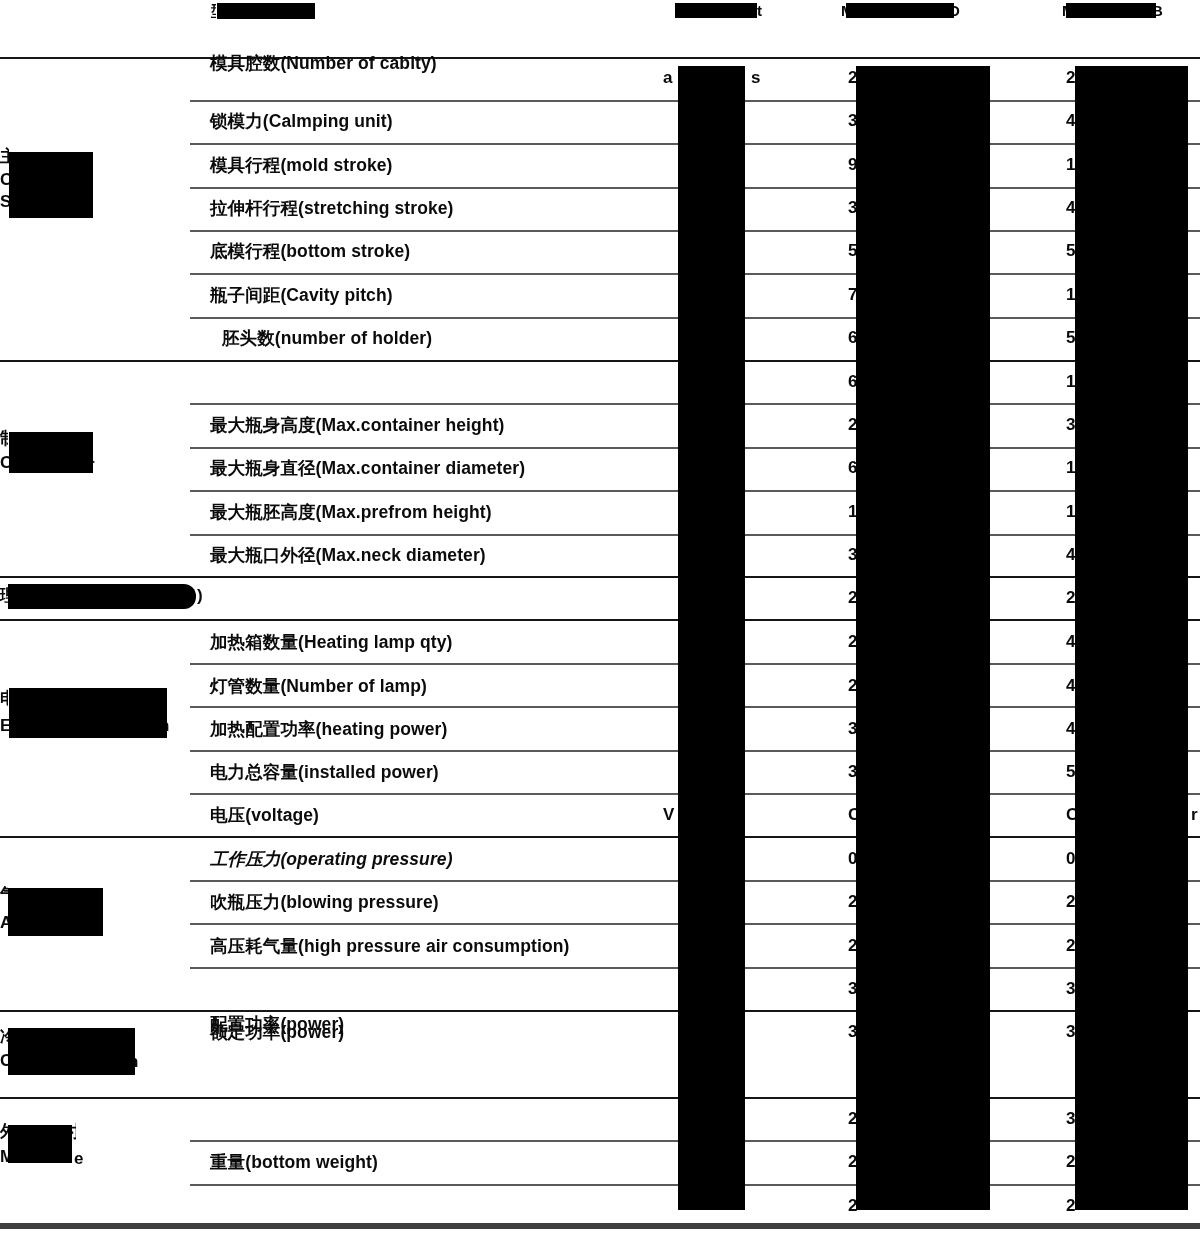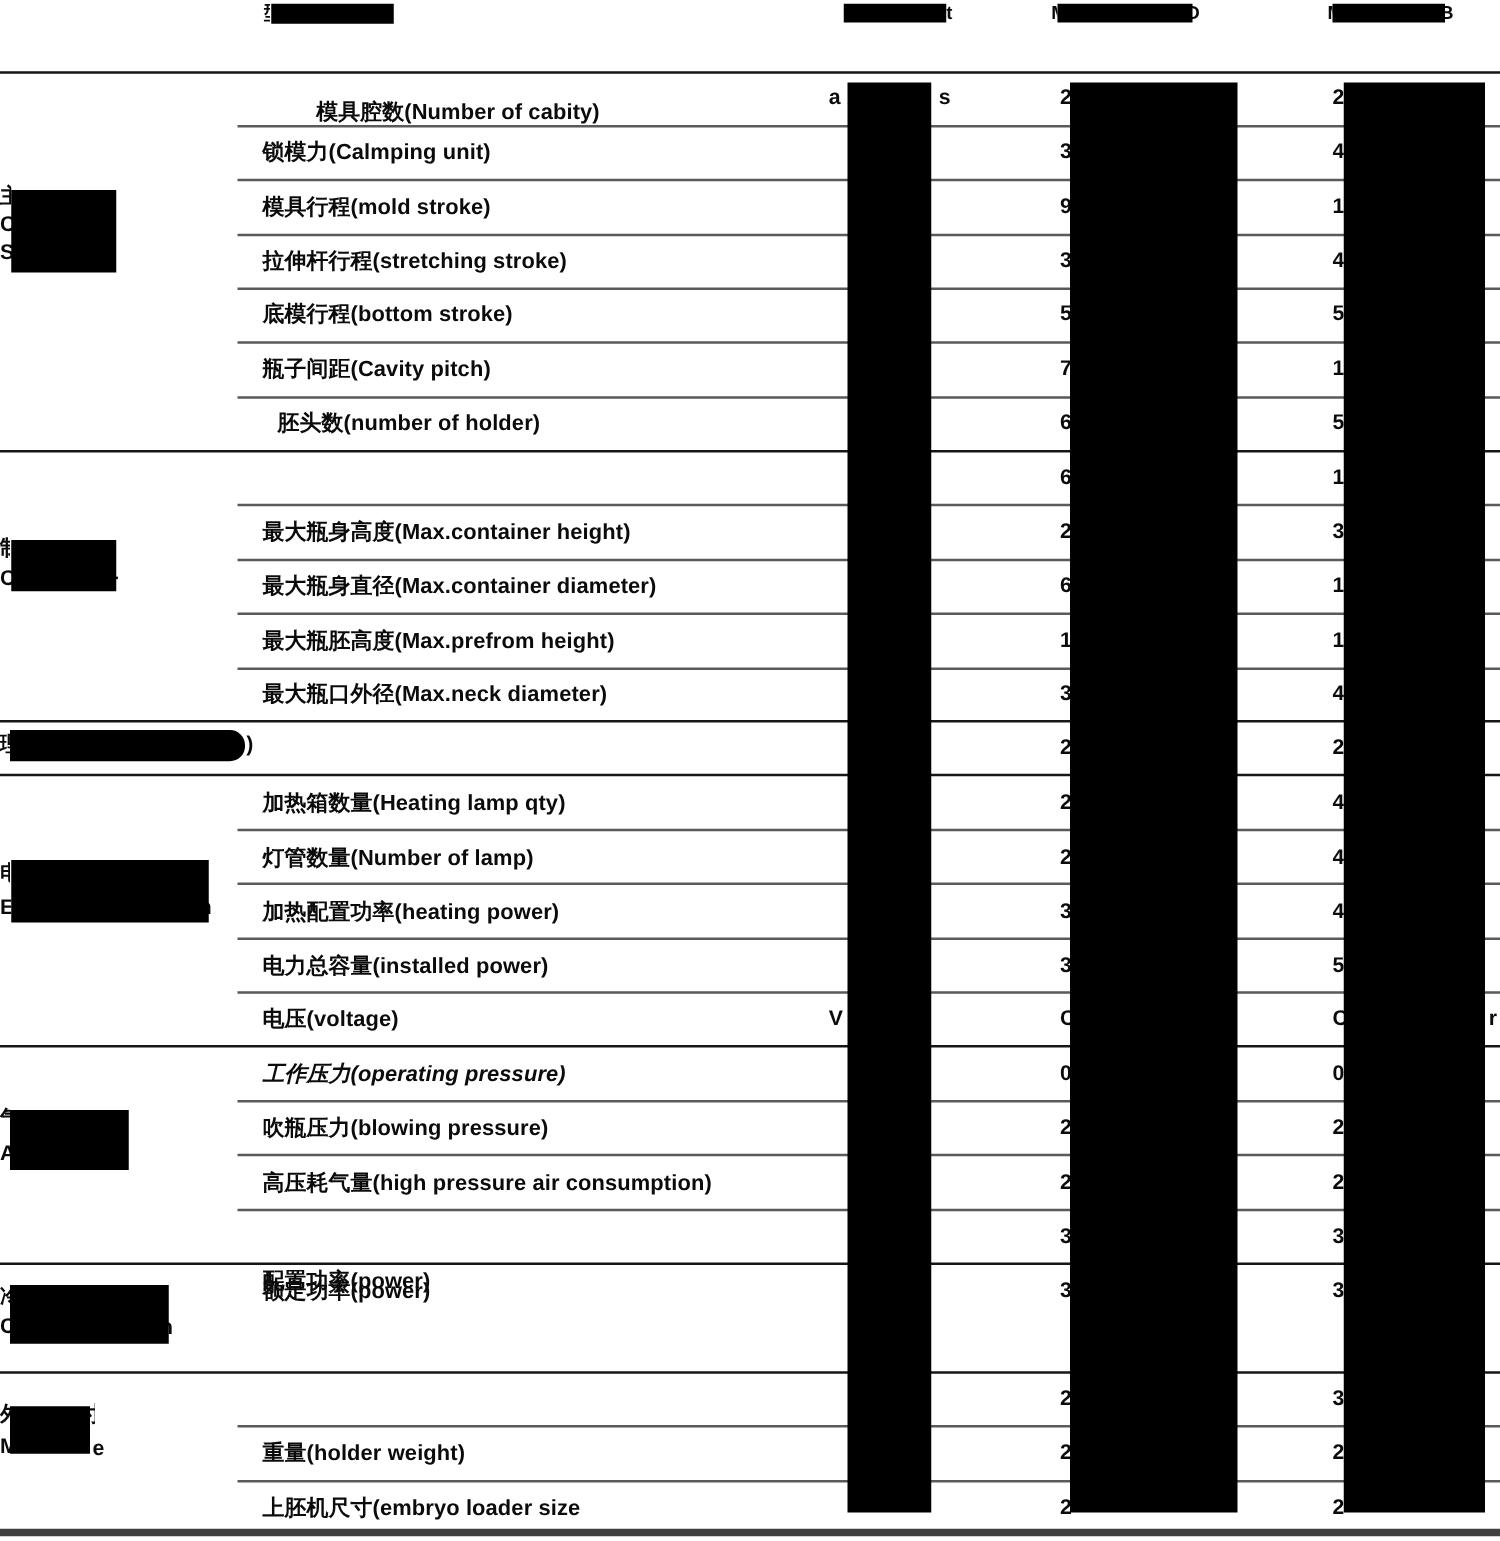--- a/index.html
+++ b/index.html
@@ -92,21 +92,21 @@
     <div class="frag" style="left: 0px; top: 1027px; width: 8px;">冷</div>
     <div class="frag" style="left: 0px; top: 1051px; width: 11px;">C</div>
     <div class="frag" style="left: 128px; top: 1052px; width: 12px;">n</div>
     <div class="frag" style="left: 0px; top: 1122px; width: 8px;">外</div>
     <div class="frag" style="left: 66px; top: 1122px; width: 10px;">寸</div>
     <div class="frag" style="left: 0px; top: 1147px; width: 14px;">M</div>
     <div class="frag" style="left: 74px; top: 1149px; width: 10px;">e</div>
     <div class="redaction" style="left: 8px; top: 584px; width: 188px; height: 25px; border-radius: 0px 12px 12px 0px;"></div>
     <div class="frag" style="left: 0px; top: 586px; width: 9px;">理</div>
     <div class="frag" style="left: 197px; top: 586px;">)</div>
-    <div class="row-label" style="left: 210px; top: 89px; margin-left: 43px;">模具腔数(Number of cabity)</div>
+    <div class="row-label" style="left: 210px; top: 63px;">模具腔数(Number of cabity)</div>
     <div class="frag vfrag" style="left: 663px; top: 78px; width: 16px;">a</div>
     <div class="frag vfrag" style="left: 751px; top: 78px;">s</div>
     <div class="frag vfrag" style="left: 848px; top: 78px;">2</div>
     <div class="frag vfrag" style="left: 1066px; top: 78px;">2</div>
     <div class="row-label" style="left: 210px; top: 121px;">锁模力(Calmping unit)</div>
     <div class="frag vfrag" style="left: 848px; top: 121px;">3</div>
     <div class="frag vfrag" style="left: 1066px; top: 121px;">4</div>
     <div class="row-label" style="left: 210px; top: 165px;">模具行程(mold stroke)</div>
     <div class="frag vfrag" style="left: 848px; top: 165px;">9</div>
     <div class="frag vfrag" style="left: 1066px; top: 165px;">1</div>
@@ -165,22 +165,21 @@
     <div class="frag vfrag" style="left: 848px; top: 946px;">2</div>
     <div class="frag vfrag" style="left: 1066px; top: 946px;">2</div>
     <div class="row-label" style="left: 210px; top: 989px; margin-top: 35px;">配置功率(power)</div>
     <div class="frag vfrag" style="left: 848px; top: 989px;">3</div>
     <div class="frag vfrag" style="left: 1066px; top: 989px;">3</div>
     <div class="row-label" style="left: 210px; top: 1032px;">额定功率(power)</div>
     <div class="frag vfrag" style="left: 848px; top: 1032px;">3</div>
     <div class="frag vfrag" style="left: 1066px; top: 1032px;">3</div>
     <div class="frag vfrag" style="left: 848px; top: 1119px;">2</div>
     <div class="frag vfrag" style="left: 1066px; top: 1119px;">3</div>
-    <div class="row-label" style="left: 210px; top: 1162px;">重量(holder weight)</div>
+    <div class="row-label" style="left: 210px; top: 1162px;">重量(bottom weight)</div>
     <div class="frag vfrag" style="left: 848px; top: 1162px;">2</div>
     <div class="frag vfrag" style="left: 1066px; top: 1162px;">2</div>
-    <div class="row-label" style="left: 210px; top: 1206px;">上胚机尺寸(embryo loader size</div>
     <div class="frag vfrag" style="left: 848px; top: 1206px;">2</div>
     <div class="frag vfrag" style="left: 1066px; top: 1206px;">2</div>
     <div class="bar" style="left: 678px; top: 66px; width: 67px; height: 1144px;"></div>
     <div class="bar" style="left: 856px; top: 66px; width: 134px; height: 1144px;"></div>
     <div class="bar" style="left: 1075px; top: 66px; width: 113px; height: 1144px;"></div>
   </div>
 
 </body></html>

